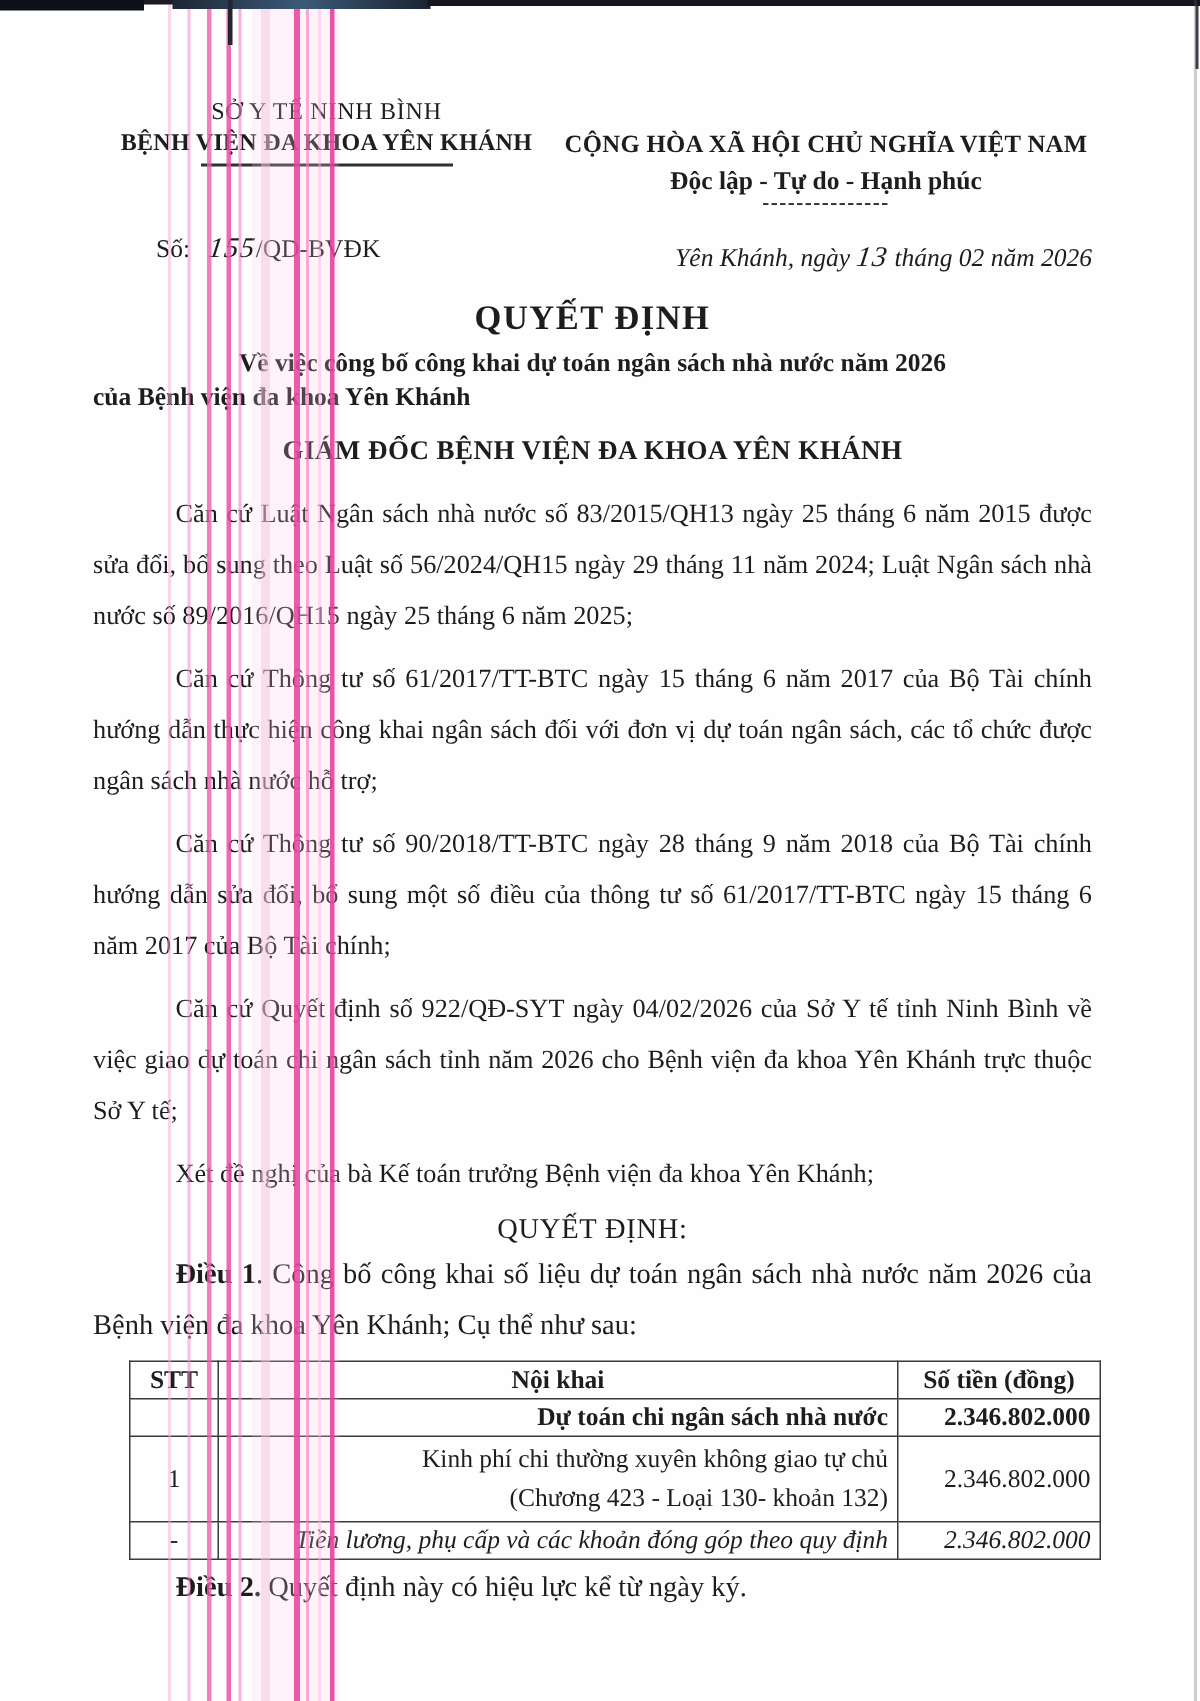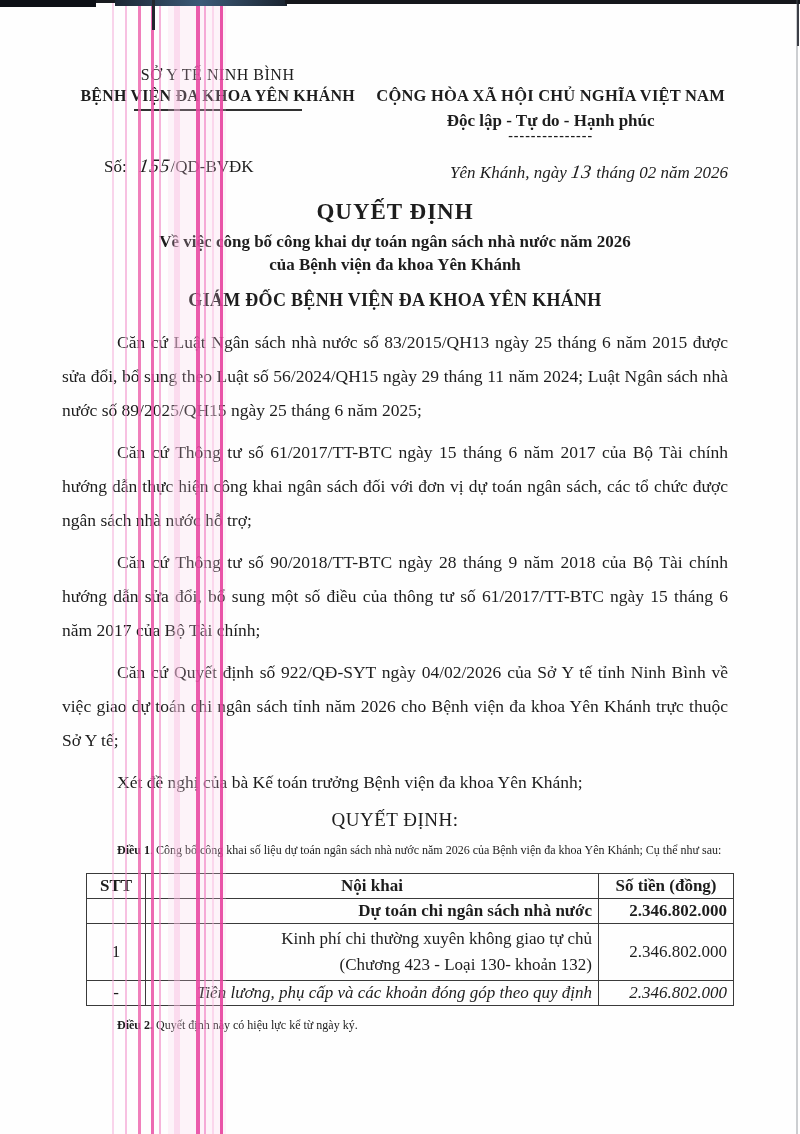--- a/index.html
+++ b/index.html
@@ -43,27 +43,27 @@
   .hdr-right .l2{font-size:17px;font-weight:bold;margin-top:5px;}
   .hdr-right .dashes{font-size:14px;font-weight:bold;letter-spacing:1px;margin-top:0px;line-height:10px;}
   .subhdr{display:flex;justify-content:space-between;margin-top:14px;}
   .doc-no{font-size:17px;margin-left:42px;}
   .hand{font-style:italic;font-size:19px;display:inline-block;transform:skewX(-8deg);letter-spacing:1px;}
   .date-line{font-style:italic;font-size:17px;margin-top:6px;white-space:nowrap;}
   .gap{display:inline-block;width:8px;}
   
   .t-main{text-align:center;font-weight:bold;font-size:23px;letter-spacing:1px;margin-top:16px;}
   .t-sub1{text-align:center;font-weight:bold;font-size:17px;margin-top:7px;}
-  .t-sub2{text-align:center;font-weight:bold;font-size:17px;margin-top:3px;}
+  .t-sub2{text-align:left;font-weight:bold;font-size:17px;margin-top:3px;}
   .t-auth{text-align:center;font-weight:bold;font-size:18px;margin-top:15px;letter-spacing:0.3px;}
   
   .para{font-size:17.5px;line-height:34px;text-align:justify;text-indent:55px;margin:8px 0 0 0;}
   .para.first{margin-top:14px;}
   .t-decide{text-align:center;font-weight:normal;font-size:19px;margin-top:10px;letter-spacing:0.5px;}
-  .article{font-size:12px;line-height:34px;text-align:justify;text-indent:55px;margin:2px 0 0 0;}
+  .article{font-size:19px;line-height:34px;text-align:justify;text-indent:55px;margin:2px 0 0 0;}
   
   table.budget{border-collapse:collapse;table-layout:fixed;width:612px;margin:6px 0 0 24px;}
   table.budget td,table.budget th{border:1.6px solid #3b3b3b;font-size:17px;padding:2px 6px;vertical-align:middle;}
   th.c-stt{width:46px;} th.c-content{width:440px;} th.c-amt{width:122px;}
   .th{font-weight:bold;text-align:center;font-size:17.5px;padding:5px 2px;}
   .cell-stt{text-align:center;}
   .cell-content{text-align:right;padding-left:10px;}
   .cell-amt{text-align:right;padding-right:8px;}
   .r-bold td{font-weight:bold;}
   .r-italic td{font-style:italic;}
@@ -118,21 +118,21 @@
         <span class="hand">13</span>
         <span>tháng  02  năm 2026</span>
       </div>
     </div>
 
     <div class="t-main">QUYẾT ĐỊNH</div>
     <div class="t-sub1">Về việc công bố công khai dự toán ngân sách nhà nước năm 2026</div>
     <div class="t-sub2">của Bệnh viện đa khoa Yên Khánh</div>
     <div class="t-auth">GIÁM ĐỐC BỆNH VIỆN ĐA KHOA YÊN KHÁNH</div>
 
-    <p class="para first">Căn cứ Luật Ngân sách nhà nước số 83/2015/QH13 ngày 25 tháng 6 năm 2015 được sửa đổi, bổ sung theo Luật số 56/2024/QH15 ngày 29 tháng 11 năm 2024; Luật Ngân sách nhà nước số 89/2025/QH15 ngày 25 tháng 6 năm 2025;</p>
+    <p class="para first">Căn cứ Luật Ngân sách nhà nước số 83/2015/QH13 ngày 25 tháng 6 năm 2015 được sửa đổi, bổ sung theo Luật số 56/2024/QH15 ngày 29 tháng 11 năm 2024; Luật Ngân sách nhà nước số 89/2016/QH15 ngày 25 tháng 6 năm 2025;</p>
     <p class="para">Căn cứ Thông tư số 61/2017/TT-BTC ngày 15 tháng 6 năm 2017 của Bộ Tài chính hướng dẫn thực hiện công khai ngân sách đối với đơn vị dự toán ngân sách, các tổ chức được ngân sách nhà nước hỗ trợ;</p>
     <p class="para">Căn cứ Thông tư số 90/2018/TT-BTC ngày 28 tháng 9 năm 2018 của Bộ Tài chính hướng dẫn sửa đổi, bổ sung một số điều của thông tư số 61/2017/TT-BTC ngày 15 tháng 6 năm 2017 của Bộ Tài chính;</p>
     <p class="para">Căn cứ Quyết định số 922/QĐ-SYT ngày 04/02/2026 của Sở Y tế tỉnh Ninh Bình về việc giao dự toán chi ngân sách tỉnh năm 2026 cho Bệnh viện đa khoa Yên Khánh trực thuộc Sở Y tế;</p>
     <p class="para">Xét đề nghị của bà Kế toán trưởng Bệnh viện đa khoa Yên Khánh;</p>
 
     <div class="t-decide">QUYẾT ĐỊNH:</div>
 
     <p class="article"><b>Điều 1</b><span>. Công bố công khai số liệu dự toán ngân sách nhà nước năm 2026 của Bệnh viện đa khoa Yên Khánh; Cụ thể như sau:</span></p>
 
     <table class="budget">

